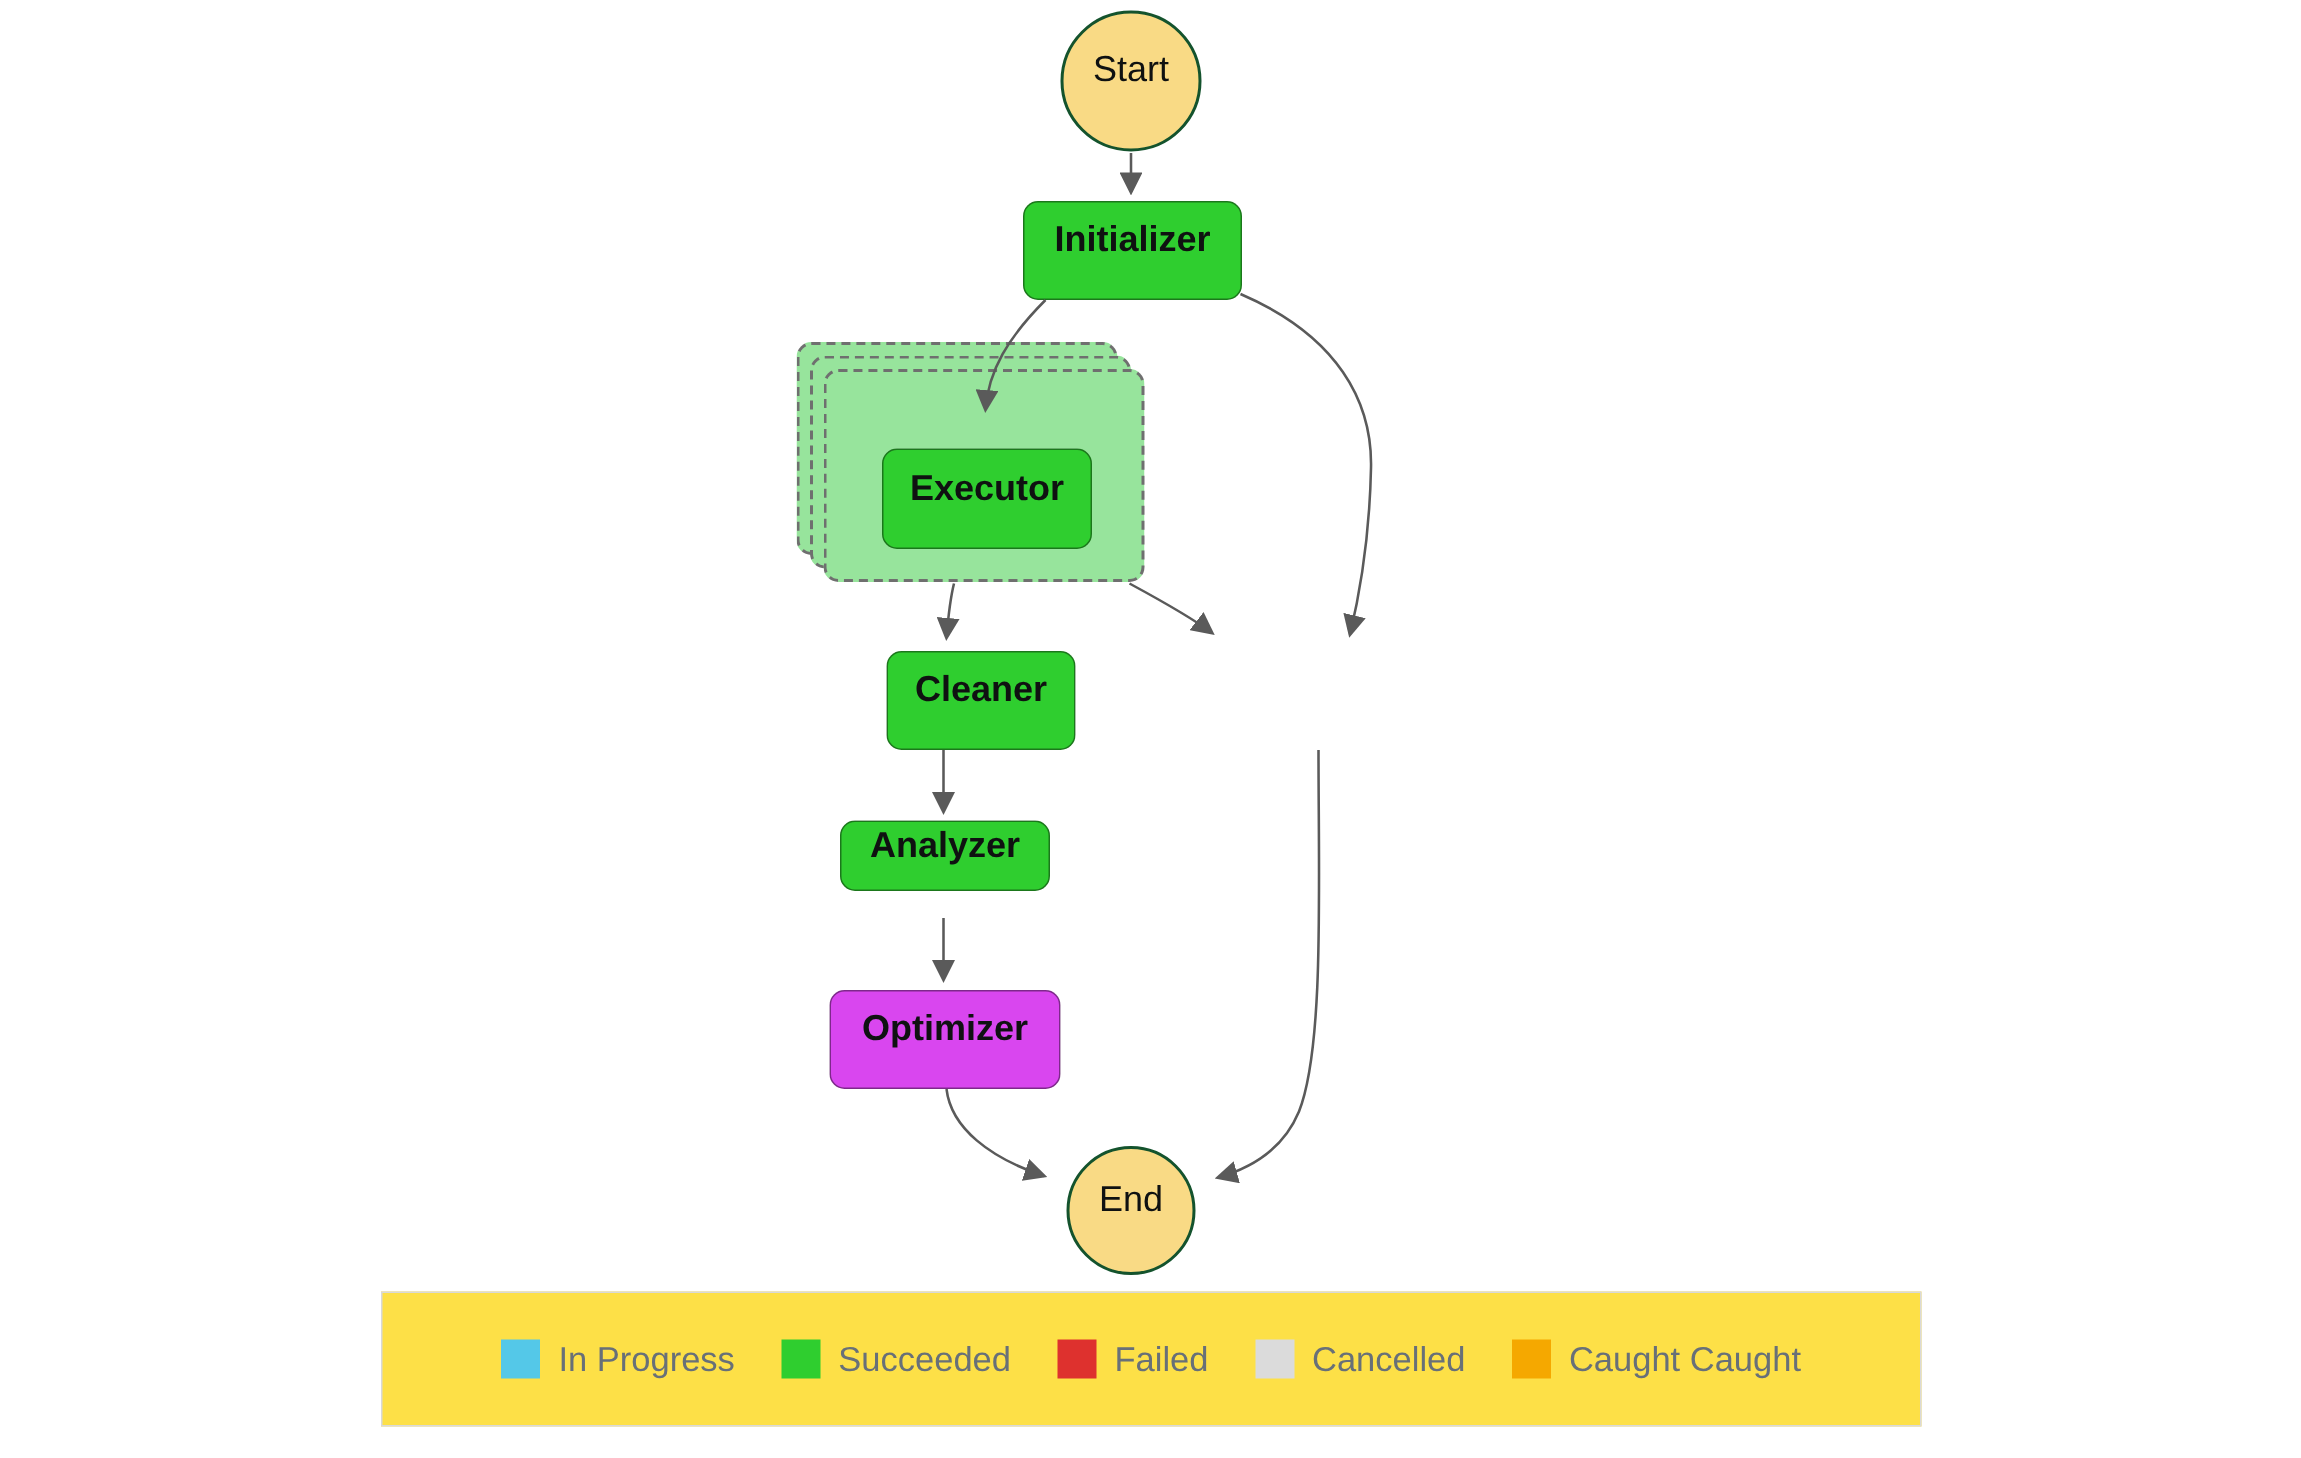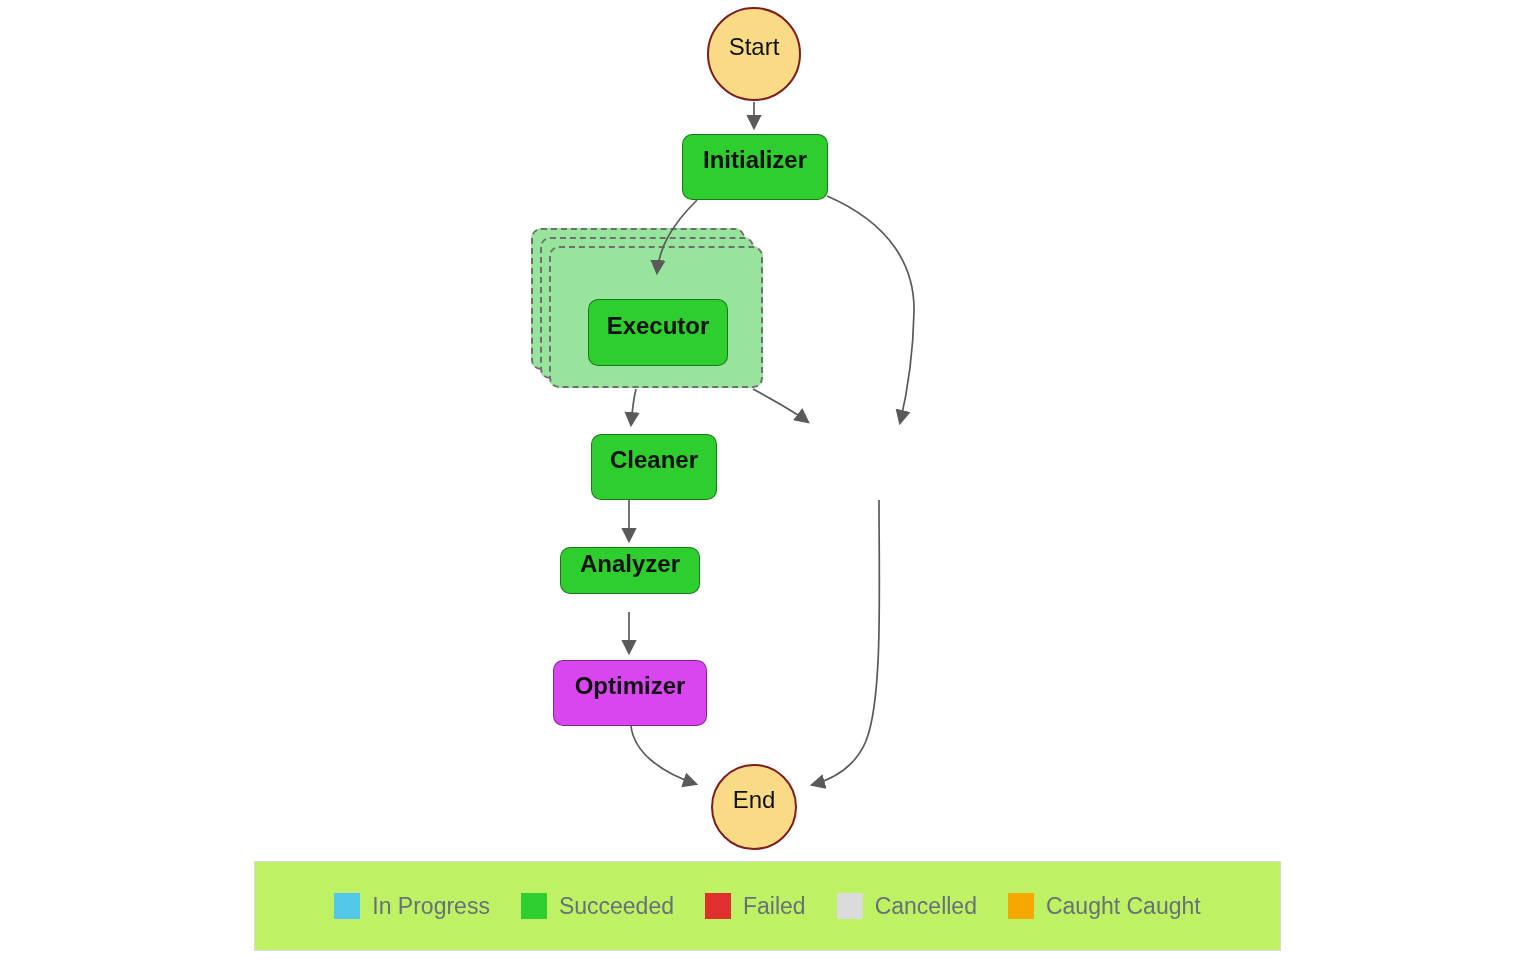--- a/index.html
+++ b/index.html
@@ -18,21 +18,21 @@
   
   .node {
     position: absolute;
     display: flex; align-items: center; justify-content: center;
     box-sizing: border-box;
     font-size: 24px; color: #0f1111;
     padding-bottom: 14px;
     z-index: 3;
   }
   .node .lbl { white-space: nowrap; }
-  .circle { border-radius: 50%; border: 2px solid #7f1d1d; }
+  .circle { border-radius: 50%; border: 2px solid #14532d; }
   .rect   { border-radius: 10px; border: 1px solid rgba(0,0,0,0.42); font-weight: bold; }
   .dashed-rect {
     border-radius: 9px; border: 2px dashed #8a8a8a;
     background: #ffffff;
   }
   .map-layer {
     position: absolute; box-sizing: border-box;
     width: 214px; height: 142px;
     border-radius: 10px;
     border: 2px dashed #6f6f6f;
@@ -50,21 +50,21 @@
   #node-optimizer   { left: 553px; top: 660px; width: 154px; height: 66px; }
   #node-cleanup     { left: 765px; top: 433px; width: 230px; height: 67px; }
   #node-end         { left: 711px; top: 764px; width:  86px; height: 86px; }
 
   
   #legend {
     position: absolute;
     left: 254px; top: 861px; width: 1027px; height: 90px;
     box-sizing: border-box;
     border: 1px solid #d9d9d9;
-    background: #bef264;
+    background: #fde047;
     display: flex; align-items: center; justify-content: center;
     gap: 31px;
     z-index: 6;
   }
   .legend-item {
     display: flex; align-items: center; gap: 12px;
     color: #687078; font-size: 23px;
   }
   .swatch { width: 26px; height: 26px; flex: 0 0 auto; }
 </style>

